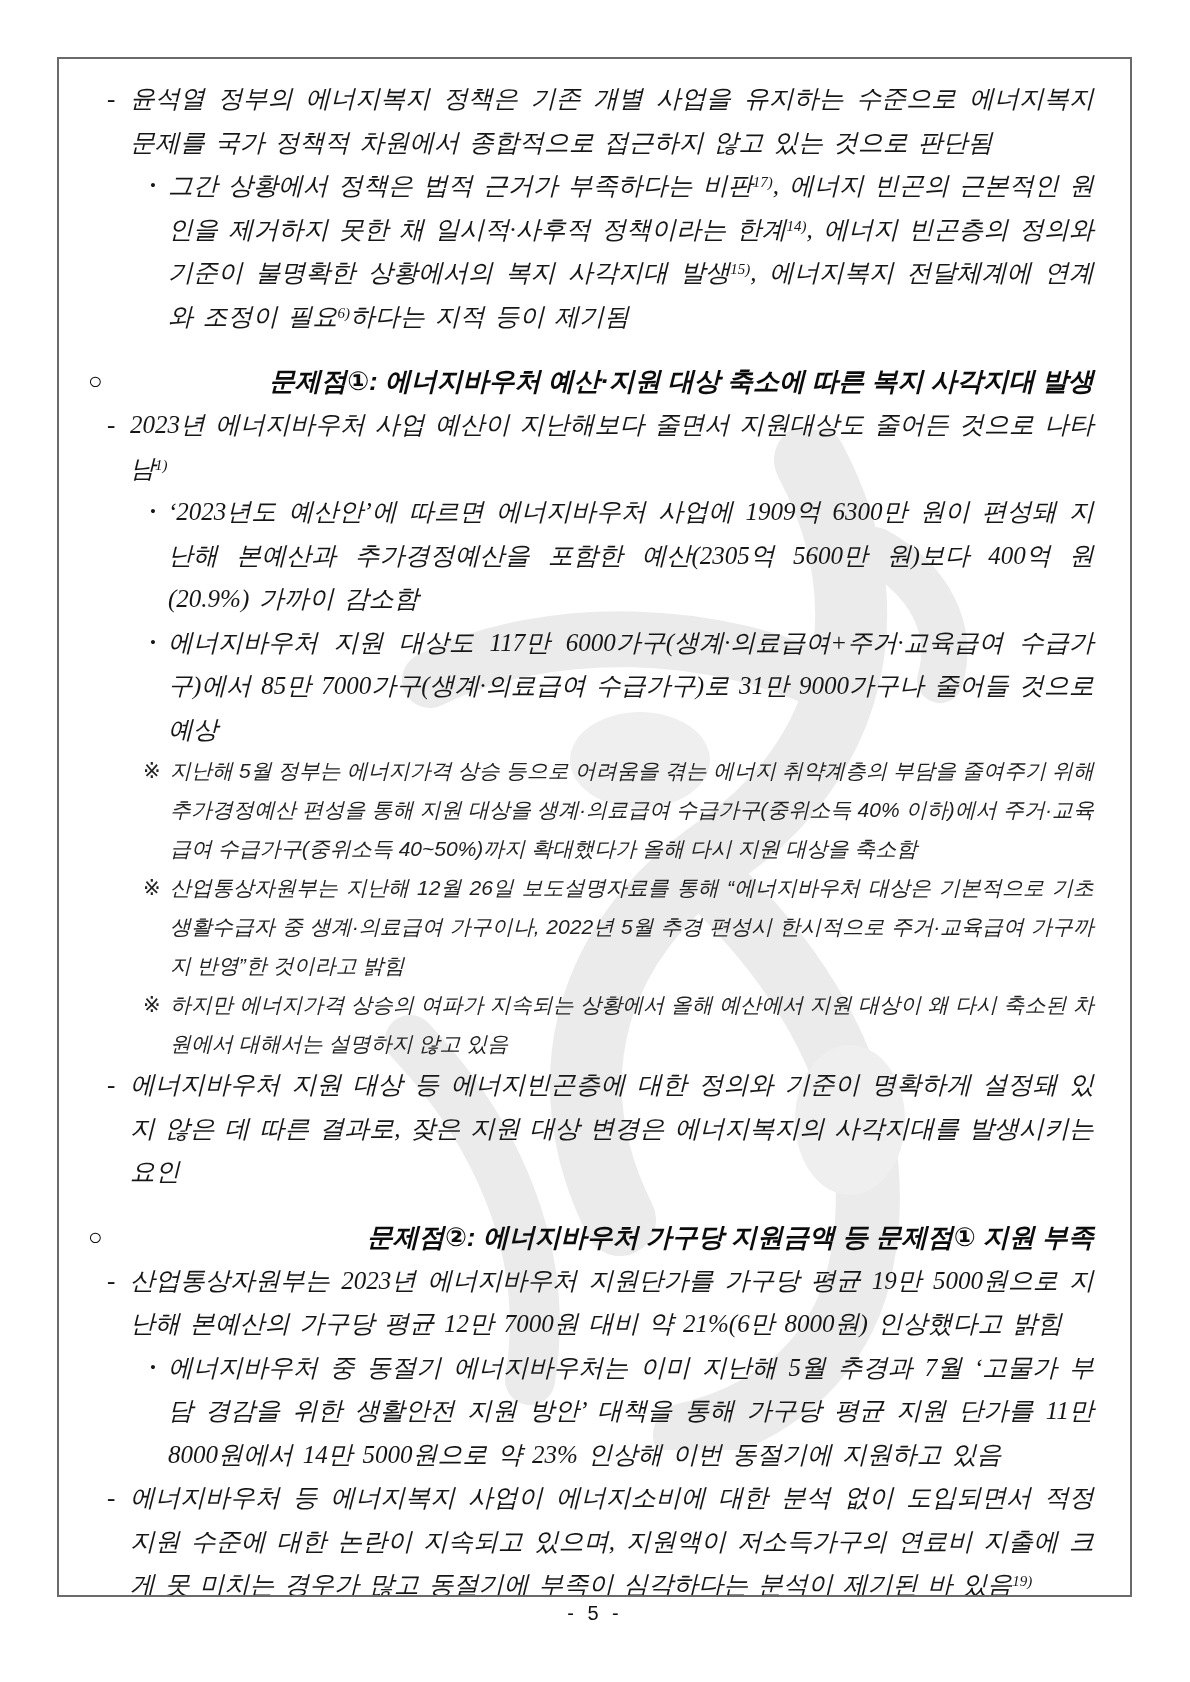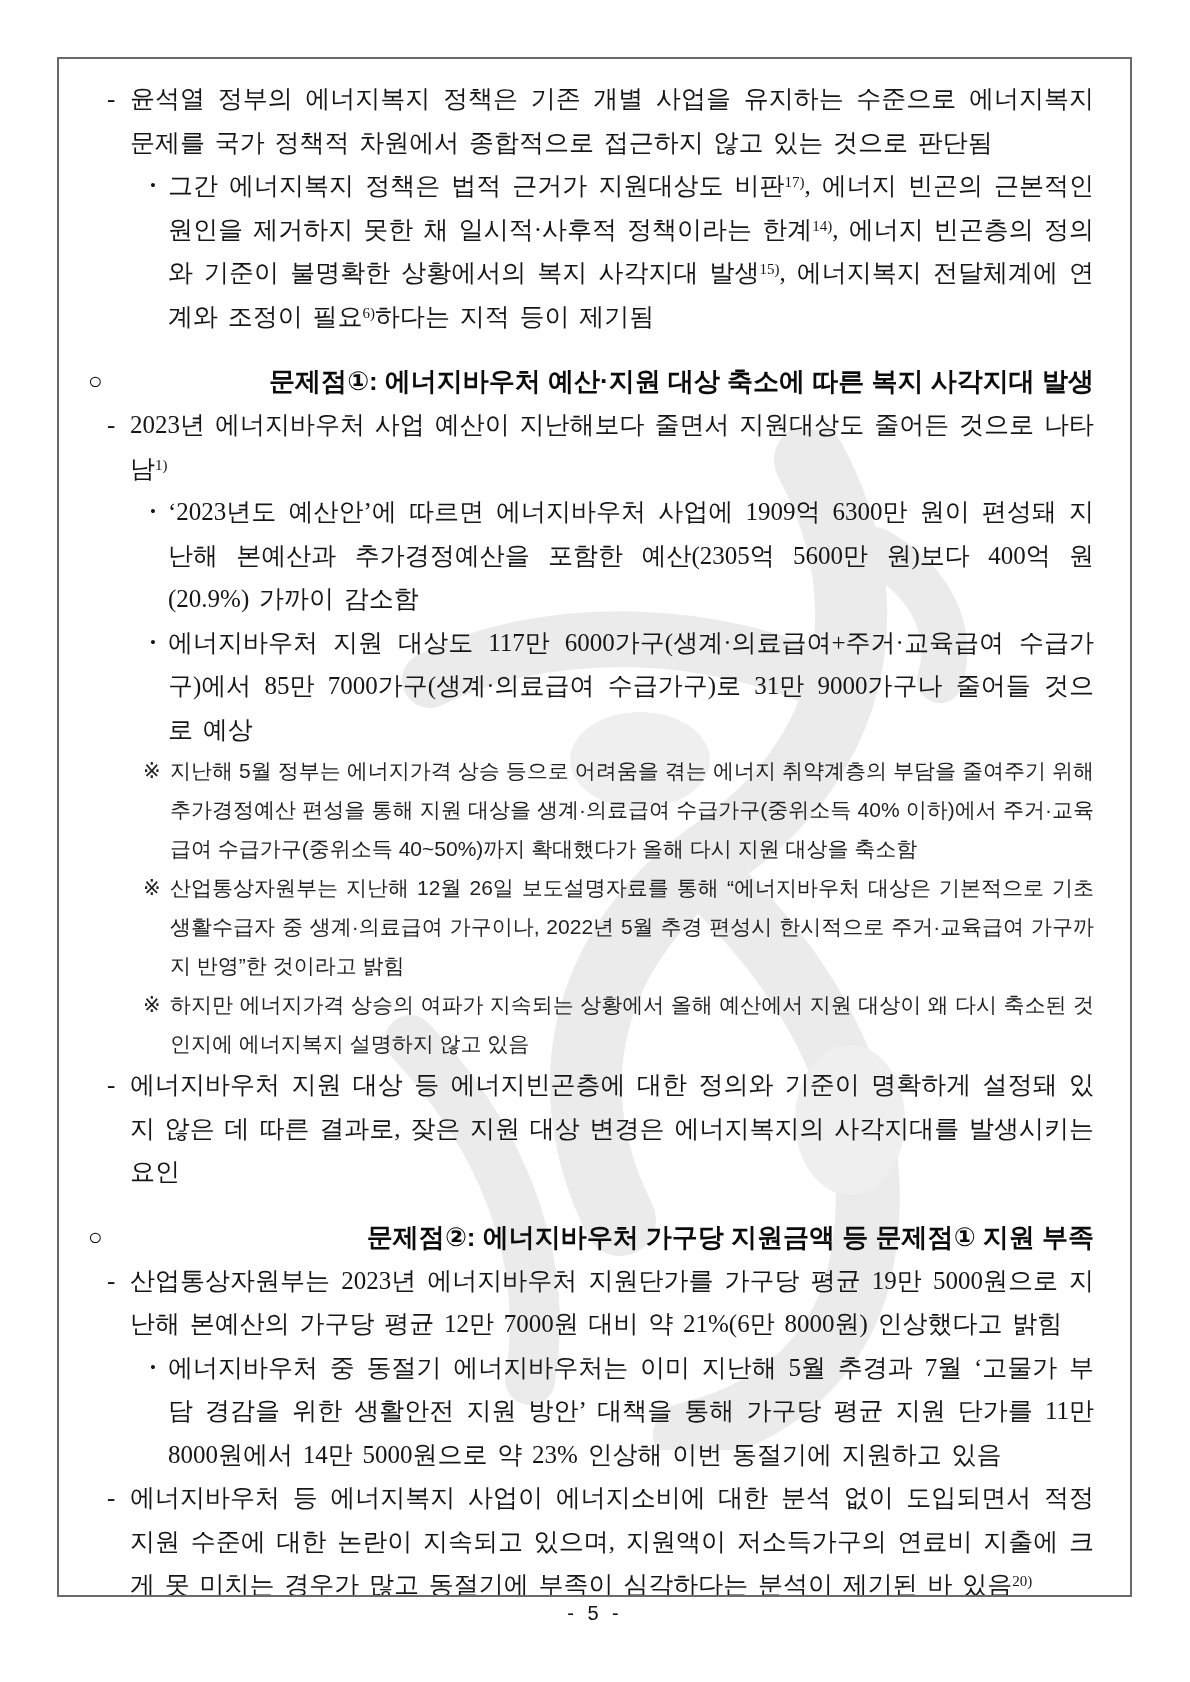--- a/index.html
+++ b/index.html
@@ -2,21 +2,21 @@
 <html><head>
 <meta charset="utf-8">
 <style>
   html,body{margin:0;padding:0;background:#ffffff;}
   body{width:1190px;height:1682px;position:relative;font-family:"Liberation Serif","DejaVu Serif",serif;color:#161616;}
   .watermark{position:absolute;left:290px;top:430px;width:730px;height:1020px;z-index:0;pointer-events:none;}
   .frame{position:absolute;left:57px;top:57px;width:1075px;height:1540px;border:2px solid #6a6a6a;box-sizing:border-box;background:transparent;z-index:1;overflow:hidden;}
   .content{position:relative;padding-top:18px;}
   .blk{display:flex;align-items:flex-start;margin-right:36px;}
   .mk{flex:none;}
-  .tx{flex:1;text-align:justify;}
+  .tx{flex:1;text-align:justify;font-style:italic;}
   .lv1{margin-left:48px;font-size:25px;line-height:43.5px;word-spacing:0.14em;}
   .lv1 .mk{width:23px;}
   .lv2{margin-left:91px;font-size:25px;line-height:43.5px;word-spacing:0.14em;}
   .lv2 .mk{width:18px;font-size:17px;line-height:43.5px;}
   .lv3{margin-left:84px;font-size:21px;line-height:39px;font-family:"Liberation Sans","DejaVu Sans",sans-serif;color:#222;}
   .lv3 .mk{width:27px;}
   .hd{margin-left:29px;margin-top:21px;font-size:26px;line-height:44px;font-weight:bold;font-family:"Liberation Sans","DejaVu Sans",sans-serif;color:#0c0c0c;}
   .hd .mk{width:30px;font-size:24px;}
   .hd .tx{text-align:right;}
   sup.fnref{font-size:0.6em;vertical-align:0.5em;line-height:0;}
@@ -42,21 +42,21 @@
 <div class="frame">
   <div class="content">
 
     <div class="blk lv1">
       <span class="mk">-</span>
       <span class="tx"><span>윤석열 정부의 에너지복지 정책은 기존 개별 사업을 유지하는 수준으로 에너지복지 문제를 국가 정책적 차원에서 종합적으로 접근하지 않고 있는 것으로 판단됨</span></span>
     </div>
 
     <div class="blk lv2">
       <span class="mk">•</span>
-      <span class="tx"><span>그간 에너지복지 정책은 법적 근거가 지원대상도 비판</span><sup class="fnref">17)</sup><span>, 에너지 빈곤의 근본적인 원인을 제거하지 못한 채 일시적·사후적 정책이라는 한계</span><sup class="fnref">14)</sup><span>, 에너지 빈곤층의 정의와 기준이 불명확한 상황에서의 복지 사각지대 발생</span><sup class="fnref">15)</sup><span>, 에너지복지 전달체계에 연계와 조정이 필요</span><sup class="fnref">6)</sup><span>하다는 지적 등이 제기됨</span></span>
+      <span class="tx"><span>그간 상황에서 정책은 법적 근거가 부족하다는 비판</span><sup class="fnref">17)</sup><span>, 에너지 빈곤의 근본적인 원인을 제거하지 못한 채 일시적·사후적 정책이라는 한계</span><sup class="fnref">14)</sup><span>, 에너지 빈곤층의 정의와 기준이 불명확한 상황에서의 복지 사각지대 발생</span><sup class="fnref">15)</sup><span>, 에너지복지 전달체계에 연계와 조정이 필요</span><sup class="fnref">6)</sup><span>하다는 지적 등이 제기됨</span></span>
     </div>
 
     <div class="blk hd">
       <span class="mk">○</span>
       <span class="tx"><span>문제점①: 에너지바우처 예산·지원 대상 축소에 따른 복지 사각지대 발생</span></span>
     </div>
 
     <div class="blk lv1">
       <span class="mk">-</span>
       <span class="tx"><span>2023년 에너지바우처 사업 예산이 지난해보다 줄면서 지원대상도 줄어든 것으로 나타남</span><sup class="fnref">1)</sup></span>
@@ -77,21 +77,21 @@
       <span class="tx"><span>지난해 5월 정부는 에너지가격 상승 등으로 어려움을 겪는 에너지 취약계층의 부담을 줄여주기 위해 추가경정예산 편성을 통해 지원 대상을 생계·의료급여 수급가구(중위소득 40% 이하)에서 주거·교육급여 수급가구(중위소득 40~50%)까지 확대했다가 올해 다시 지원 대상을 축소함</span></span>
     </div>
 
     <div class="blk lv3">
       <span class="mk">※</span>
       <span class="tx"><span>산업통상자원부는 지난해 12월 26일 보도설명자료를 통해 “에너지바우처 대상은 기본적으로 기초생활수급자 중 생계·의료급여 가구이나, 2022년 5월 추경 편성시 한시적으로 주거·교육급여 가구까지 반영”한 것이라고 밝힘</span></span>
     </div>
 
     <div class="blk lv3">
       <span class="mk">※</span>
-      <span class="tx"><span>하지만 에너지가격 상승의 여파가 지속되는 상황에서 올해 예산에서 지원 대상이 왜 다시 축소된 것인지에 에너지복지 설명하지 않고 있음</span></span>
+      <span class="tx"><span>하지만 에너지가격 상승의 여파가 지속되는 상황에서 올해 예산에서 지원 대상이 왜 다시 축소된 차원에서 대해서는 설명하지 않고 있음</span></span>
     </div>
 
     <div class="blk lv1">
       <span class="mk">-</span>
       <span class="tx"><span>에너지바우처 지원 대상 등 에너지빈곤층에 대한 정의와 기준이 명확하게 설정돼 있지 않은 데 따른 결과로, 잦은 지원 대상 변경은 에너지복지의 사각지대를 발생시키는 요인</span></span>
     </div>
 
     <div class="blk hd">
       <span class="mk">○</span>
       <span class="tx"><span>문제점②: 에너지바우처 가구당 지원금액 등 문제점① 지원 부족</span></span>
@@ -102,19 +102,19 @@
       <span class="tx"><span>산업통상자원부는 2023년 에너지바우처 지원단가를 가구당 평균 19만 5000원으로 지난해 본예산의 가구당 평균 12만 7000원 대비 약 21%(6만 8000원) 인상했다고 밝힘</span></span>
     </div>
 
     <div class="blk lv2">
       <span class="mk">•</span>
       <span class="tx"><span>에너지바우처 중 동절기 에너지바우처는 이미 지난해 5월 추경과 7월 ‘고물가 부담 경감을 위한 생활안전 지원 방안’ 대책을 통해 가구당 평균 지원 단가를 11만 8000원에서 14만 5000원으로 약 23% 인상해 이번 동절기에 지원하고 있음</span></span>
     </div>
 
     <div class="blk lv1">
       <span class="mk">-</span>
-      <span class="tx"><span>에너지바우처 등 에너지복지 사업이 에너지소비에 대한 분석 없이 도입되면서 적정 지원 수준에 대한 논란이 지속되고 있으며, 지원액이 저소득가구의 연료비 지출에 크게 못 미치는 경우가 많고 동절기에 부족이 심각하다는 분석이 제기된 바 있음</span><sup class="fnref">20)</sup></span>
+      <span class="tx"><span>에너지바우처 등 에너지복지 사업이 에너지소비에 대한 분석 없이 도입되면서 적정 지원 수준에 대한 논란이 지속되고 있으며, 지원액이 저소득가구의 연료비 지출에 크게 못 미치는 경우가 많고 동절기에 부족이 심각하다는 분석이 제기된 바 있음</span><sup class="fnref">19)</sup></span>
     </div>
 
   </div>
 </div>
 
 <div class="pageno">- 5 -</div>
 
 </body></html>

